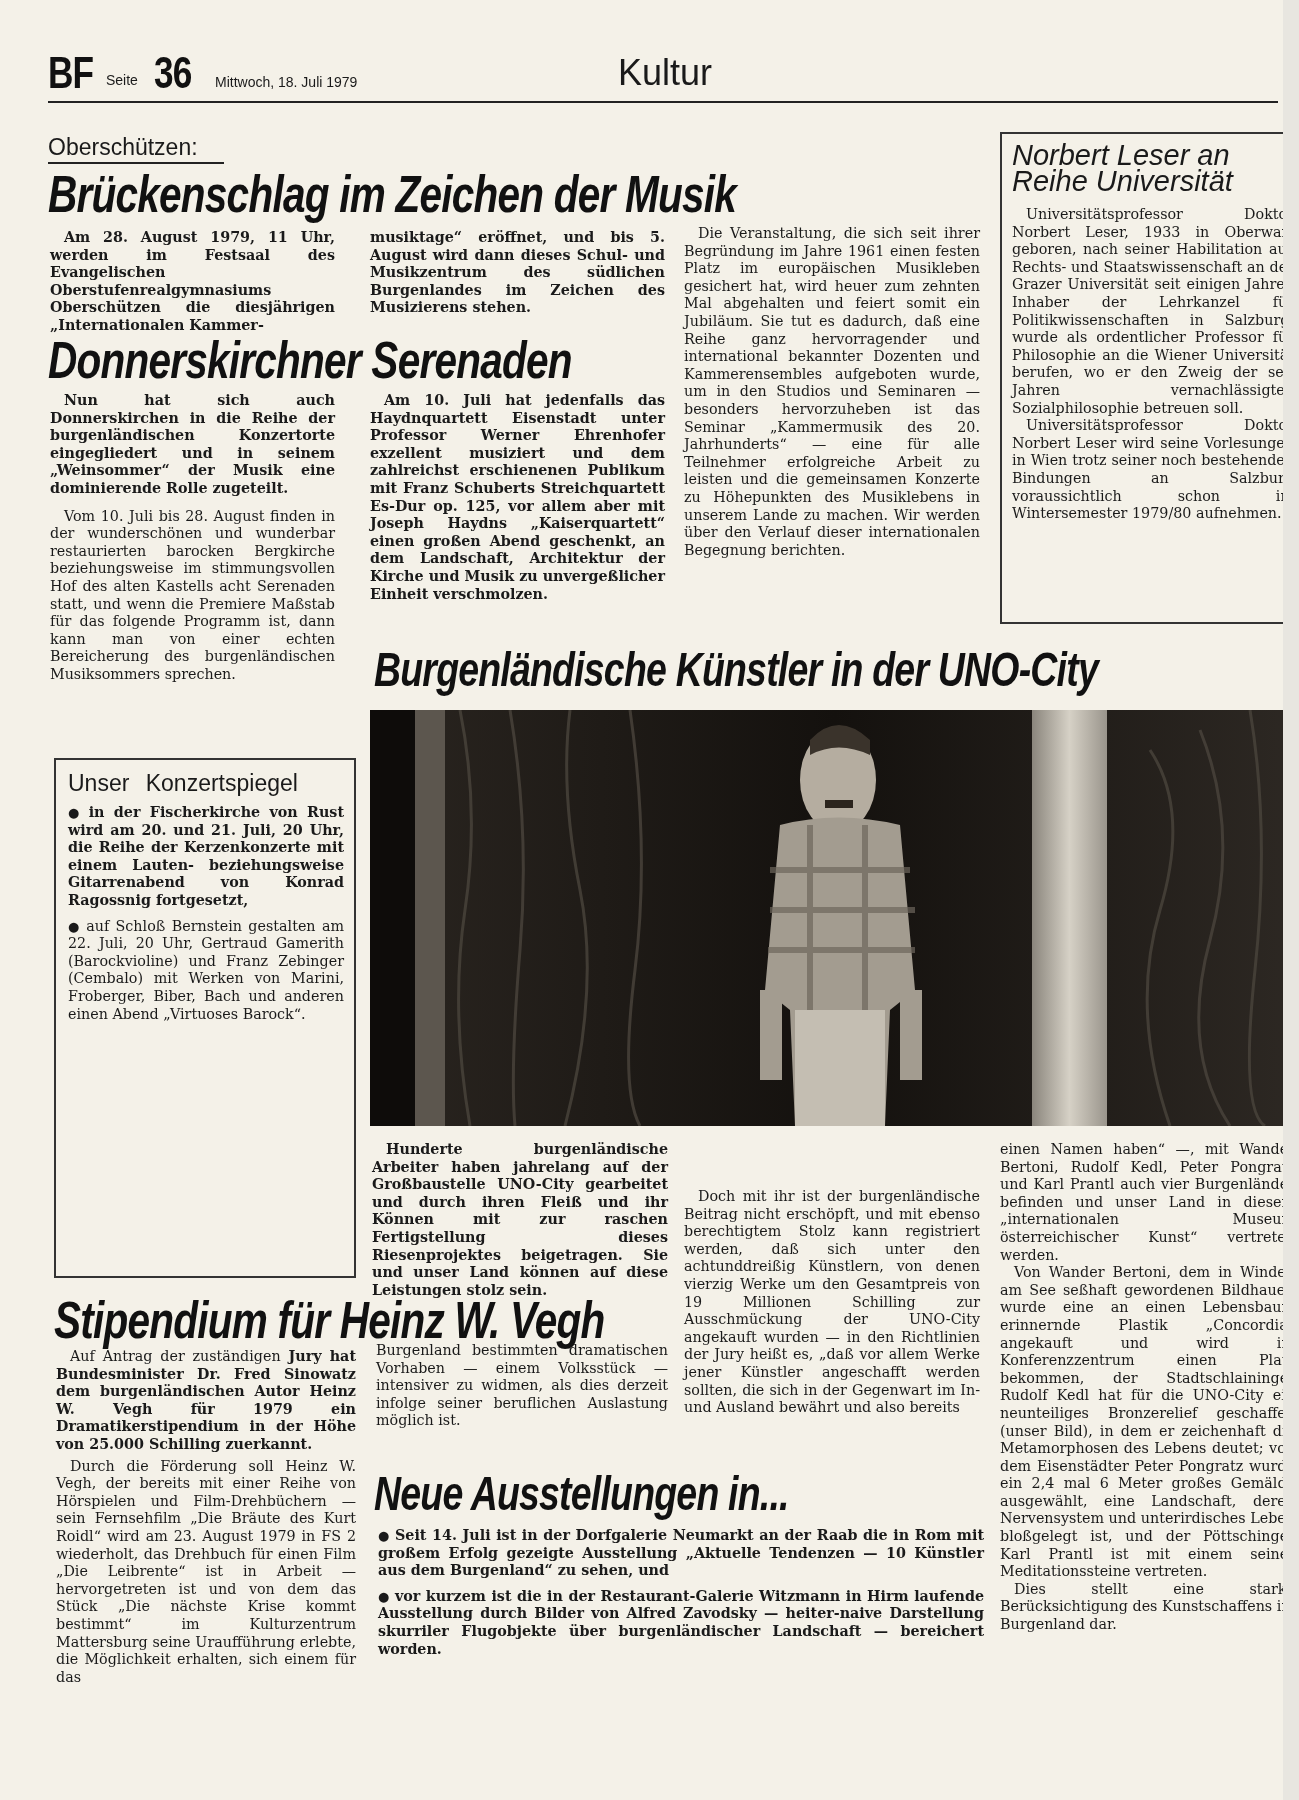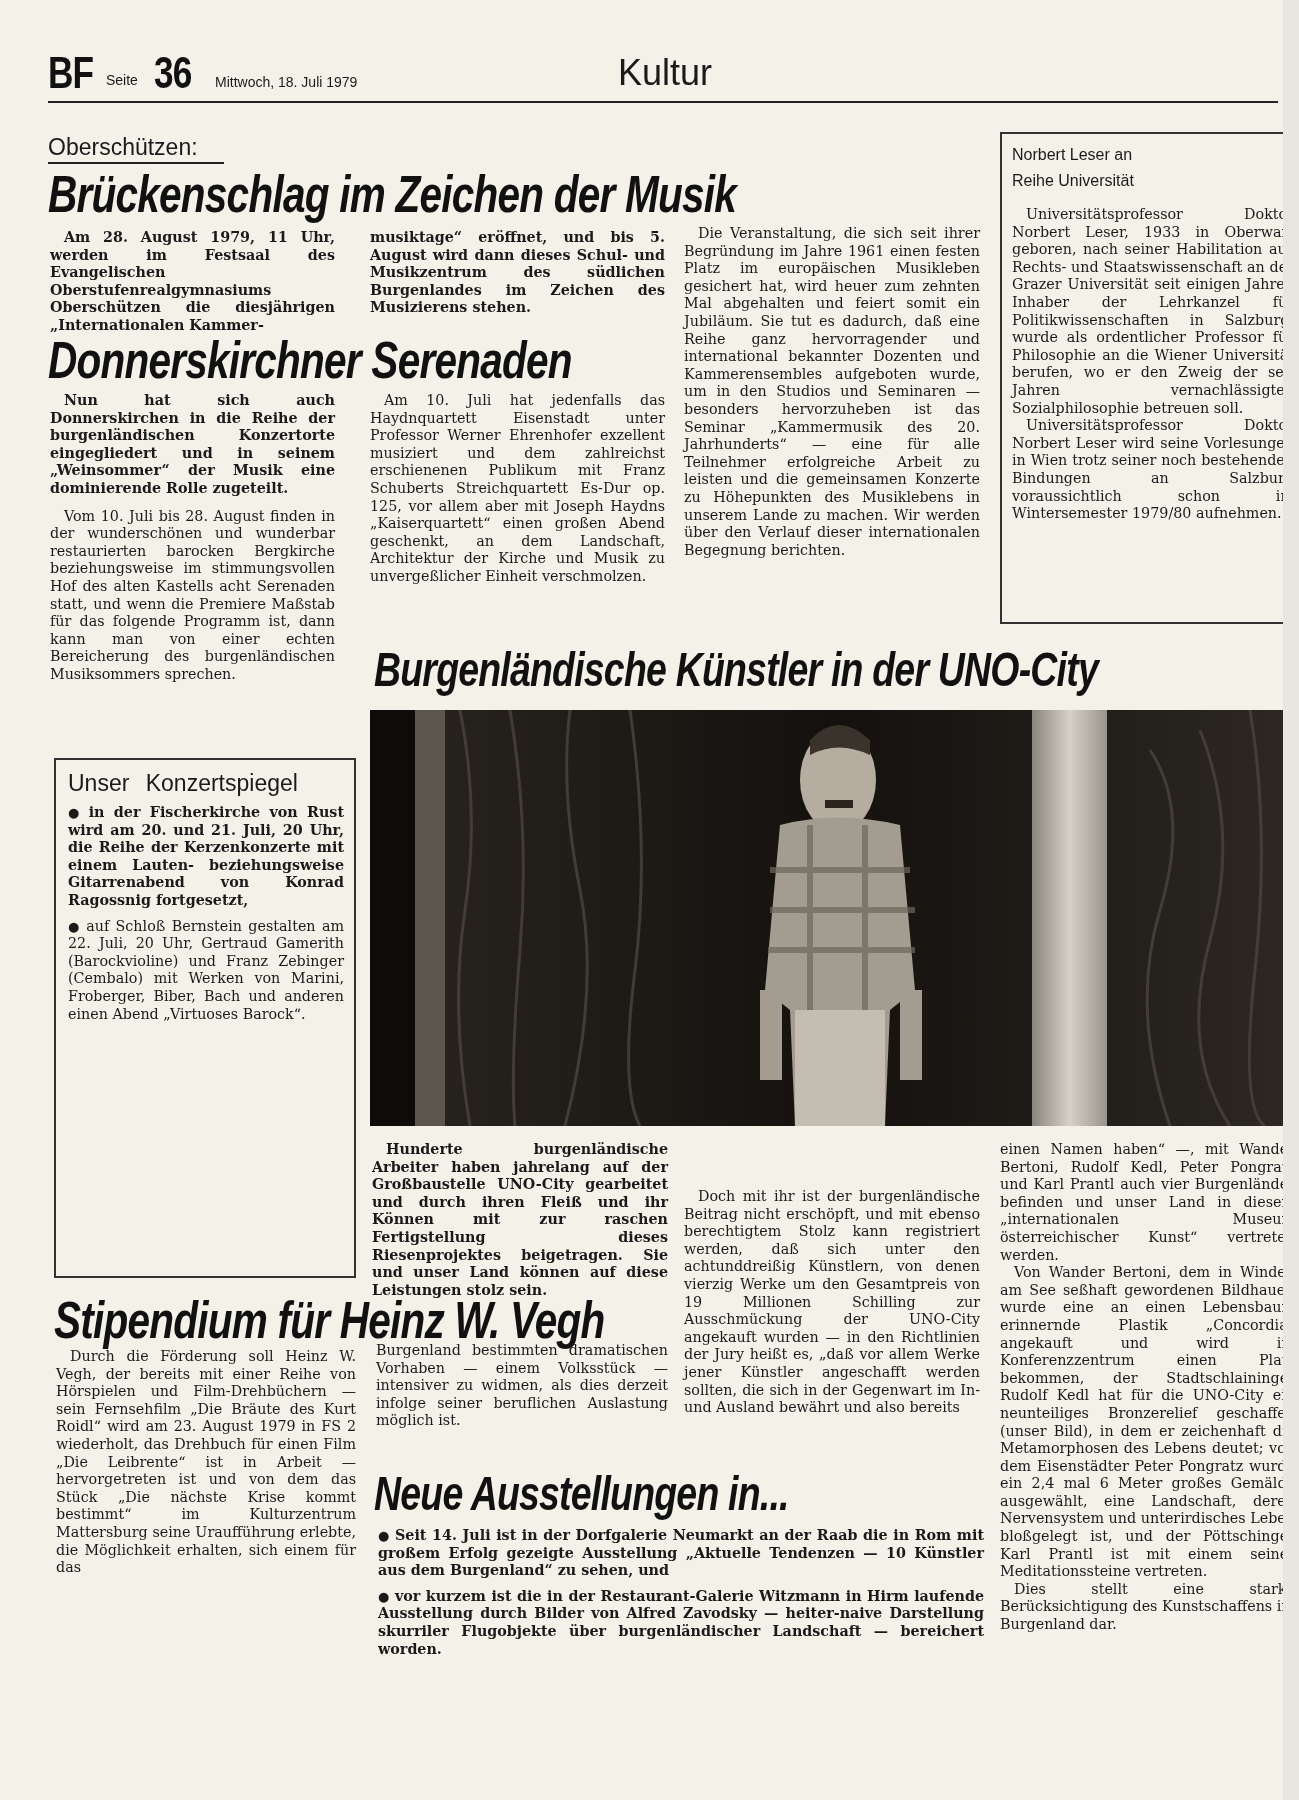--- a/index.html
+++ b/index.html
@@ -39,26 +39,26 @@
   </div>
 <div class="abs serif" style="left:684px; top:225px; width:296px;">
     <p>Die Veranstaltung, die sich seit ihrer Begründung im Jahre 1961 einen festen Platz im europäischen Musikleben gesichert hat, wird heuer zum zehnten Mal abgehalten und feiert somit ein Jubiläum. Sie tut es dadurch, daß eine Reihe ganz hervorragender und international bekannter Dozenten und Kammerensembles aufgeboten wurde, um in den Studios und Seminaren — besonders hervorzuheben ist das Seminar „Kammermusik des 20. Jahrhunderts“ — eine für alle Teilnehmer erfolgreiche Arbeit zu leisten und die gemeinsamen Konzerte zu Höhepunkten des Musiklebens in unserem Lande zu machen. Wir werden über den Verlauf dieser internationalen Begegnung berichten.</p>
   </div>
 
 <div class="abs headline" style="left:48px; top:330px; font-size:52px;">Donnerskirchner Serenaden</div>
 <div class="abs serif" style="left:50px; top:392px; width:285px;">
   <p class="bold" style="margin-bottom:10px;">Nun hat sich auch Donnerskirchen in die Reihe der burgenländischen Konzertorte eingegliedert und in seinem „Weinsommer“ der Musik eine dominierende Rolle zugeteilt.</p>
   <p>Vom 10. Juli bis 28. August finden in der wunderschönen und wunderbar restaurierten barocken Bergkirche beziehungsweise im stimmungsvollen Hof des alten Kastells acht Serenaden statt, und wenn die Premiere Maßstab für das folgende Programm ist, dann kann man von einer echten Bereicherung des burgenländischen Musiksommers sprechen.</p>
 </div>
-<div class="abs serif" style="left:370px; top:392px; width:295px;">
+<div class="abs serif" style="left:370px; top:392px; width:295px;font-weight:bold;">
   <p>Am 10. Juli hat jedenfalls das Haydnquartett Eisenstadt unter Professor Werner Ehrenhofer exzellent musiziert und dem zahlreichst erschienenen Publikum mit Franz Schuberts Streichquartett Es-Dur op. 125, vor allem aber mit Joseph Haydns „Kaiserquartett“ einen großen Abend geschenkt, an dem Landschaft, Architektur der Kirche und Musik zu unvergeßlicher Einheit verschmolzen.</p>
 </div>
 
 <div class="abs box" style="left:1000px; top:132px; width:300px; height:492px; border-right:none; border-top:2px solid #333;">
-  <div class="abs sans" style="left:10px; top:8px; font-size:16px; line-height:26px;">
+  <div class="abs sans" style="left:10px; top:8px; font-size:29px; line-height:26px;font-style:italic;">
     <div>Norbert Leser an</div>
     <div>Reihe Universität</div>
   </div>
   <div class="abs serif it" style="left:10px; top:72px; width:282px;">
     <p>Universitätsprofessor Doktor Norbert Leser, 1933 in Oberwart geboren, nach seiner Habilitation aus Rechts- und Staatswissenschaft an der Grazer Universität seit einigen Jahren Inhaber der Lehrkanzel für Politikwissenschaften in Salzburg, wurde als ordentlicher Professor für Philosophie an die Wiener Universität berufen, wo er den Zweig der seit Jahren vernachlässigten Sozialphilosophie betreuen soll.</p>
     <p>Universitätsprofessor Doktor Norbert Leser wird seine Vorlesungen in Wien trotz seiner noch bestehenden Bindungen an Salzburg voraussichtlich schon im Wintersemester 1979/80 aufnehmen.</p>
   </div>
 </div>
 
 <div class="abs box" style="left:54px; top:758px; width:302px; height:520px;">
@@ -122,20 +122,24 @@
   <p>Doch mit ihr ist der burgenländische Beitrag nicht erschöpft, und mit ebenso berechtigtem Stolz kann registriert werden, daß sich unter den achtunddreißig Künstlern, von denen vierzig Werke um den Gesamtpreis von 19 Millionen Schilling zur Ausschmückung der UNO-City angekauft wurden — in den Richtlinien der Jury heißt es, „daß vor allem Werke jener Künstler angeschafft werden sollten, die sich in der Gegenwart im In- und Ausland bewährt und also bereits</p>
 </div>
 <div class="abs serif" style="left:1000px; top:1141px; width:295px;">
   <p style="text-indent:0">einen Namen haben“ —, mit Wander Bertoni, Rudolf Kedl, Peter Pongratz und Karl Prantl auch vier Burgenländer befinden und unser Land in diesem „internationalen Museum österreichischer Kunst“ vertreten werden.</p>
   <p>Von Wander Bertoni, dem in Winden am See seßhaft gewordenen Bildhauer, wurde eine an einen Lebensbaum erinnernde Plastik „Concordia“ angekauft und wird im Konferenzzentrum einen Platz bekommen, der Stadtschlaininger Rudolf Kedl hat für die UNO-City ein neunteiliges Bronzerelief geschaffen (unser Bild), in dem er zeichenhaft die Metamorphosen des Lebens deutet; von dem Eisenstädter Peter Pongratz wurde ein 2,4 mal 6 Meter großes Gemälde ausgewählt, eine Landschaft, deren Nervensystem und unterirdisches Leben bloßgelegt ist, und der Pöttschinger Karl Prantl ist mit einem seiner Meditationssteine vertreten.</p>
   <p>Dies stellt eine starke Berücksichtigung des Kunstschaffens im Burgenland dar.</p>
 </div>
 
 <div class="abs headline" style="left:54px; top:1290px; font-size:52px;">Stipendium für Heinz W. Vegh</div>
 <div class="abs serif" style="left:56px; top:1348px; width:300px;">
+  <p style="margin-bottom:4px;">
+    <span>Auf Antrag der zuständigen</span>
+    <span class="bold">Jury hat Bundesminister Dr. Fred Sinowatz dem burgenländischen Autor Heinz W. Vegh für 1979 ein Dramatikerstipendium in der Höhe von 25.000 Schilling zuerkannt.</span>
+  </p>
   <p>Durch die Förderung soll Heinz W. Vegh, der bereits mit einer Reihe von Hörspielen und Film-Drehbüchern — sein Fernsehfilm „Die Bräute des Kurt Roidl“ wird am 23. August 1979 in FS 2 wiederholt, das Drehbuch für einen Film „Die Leibrente“ ist in Arbeit — hervorgetreten ist und von dem das Stück „Die nächste Krise kommt bestimmt“ im Kulturzentrum Mattersburg seine Uraufführung erlebte, die Möglichkeit erhalten, sich einem für das</p>
 </div>
 <div class="abs serif" style="left:376px; top:1342px; width:292px;">
   <p style="text-indent:0">Burgenland bestimmten dramatischen Vorhaben — einem Volksstück — intensiver zu widmen, als dies derzeit infolge seiner beruflichen Auslastung möglich ist.</p>
 </div>
 
 <div class="abs headline" style="left:374px; top:1466px; font-size:48px;">Neue Ausstellungen in...</div>
 <div class="abs serif bold" style="left:378px; top:1527px; width:606px;">
   <p class="bullet" style="text-indent:0; margin-bottom:8px;">Seit 14. Juli ist in der Dorfgalerie Neumarkt an der Raab die in Rom mit großem Erfolg gezeigte Ausstellung „Aktuelle Tendenzen — 10 Künstler aus dem Burgenland“ zu sehen, und</p>
   <p class="bullet" style="text-indent:0;">vor kurzem ist die in der Restaurant-Galerie Witzmann in Hirm laufende Ausstellung durch Bilder von Alfred Zavodsky — heiter-naive Darstellung skurriler Flugobjekte über burgenländischer Landschaft — bereichert worden.</p>

